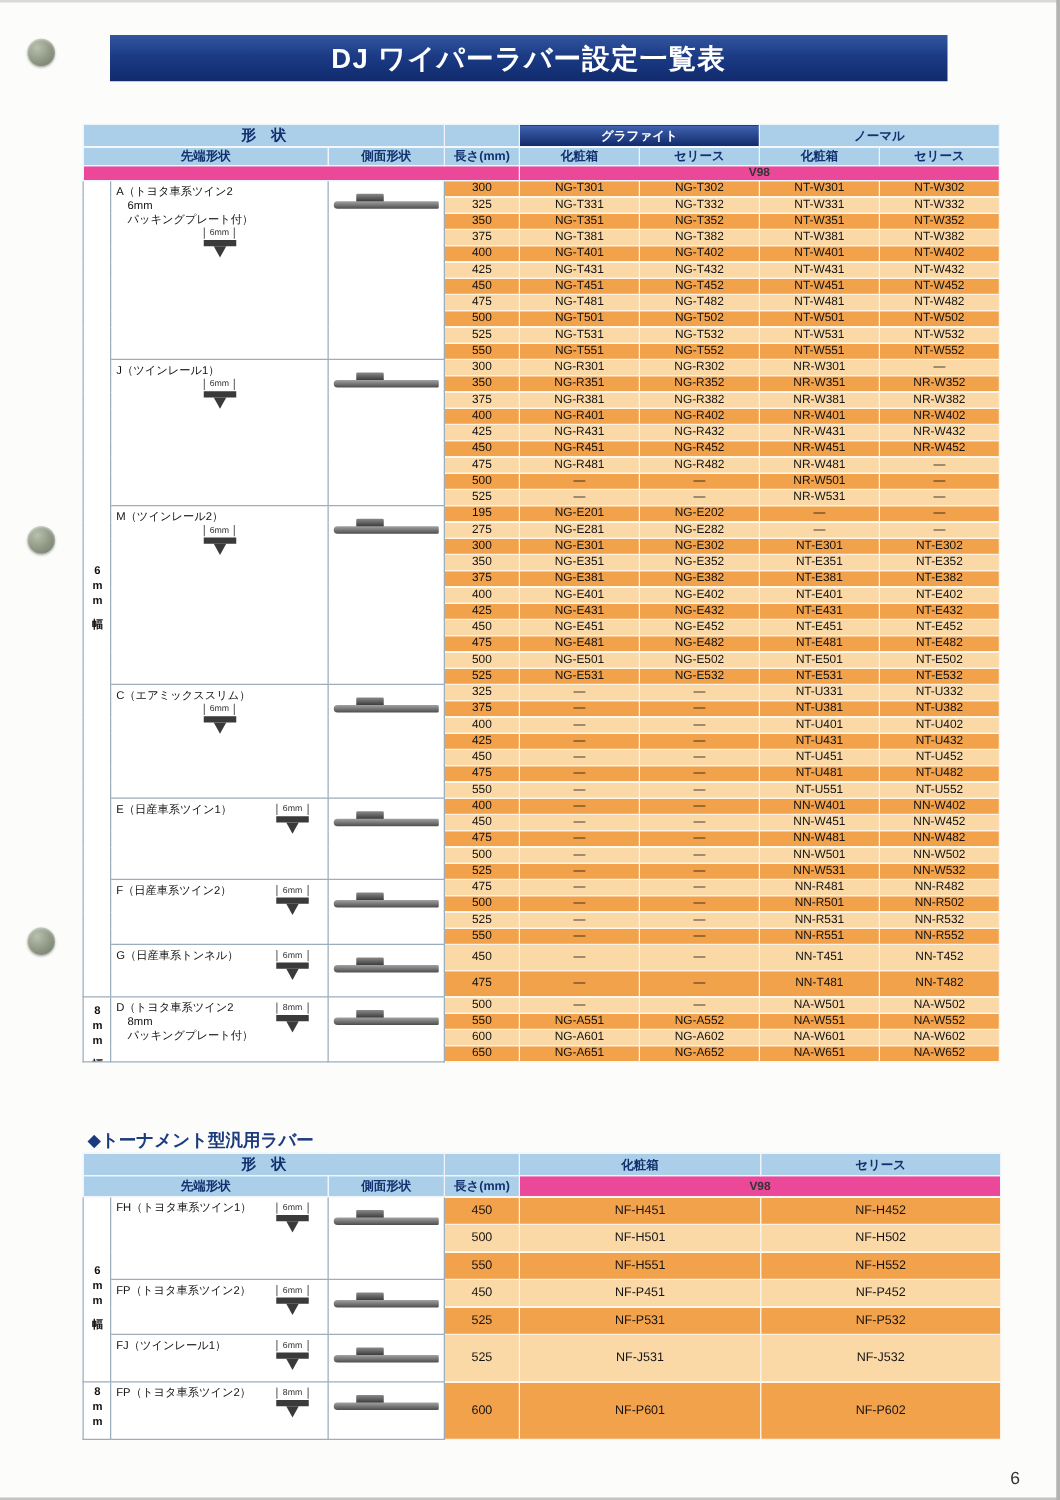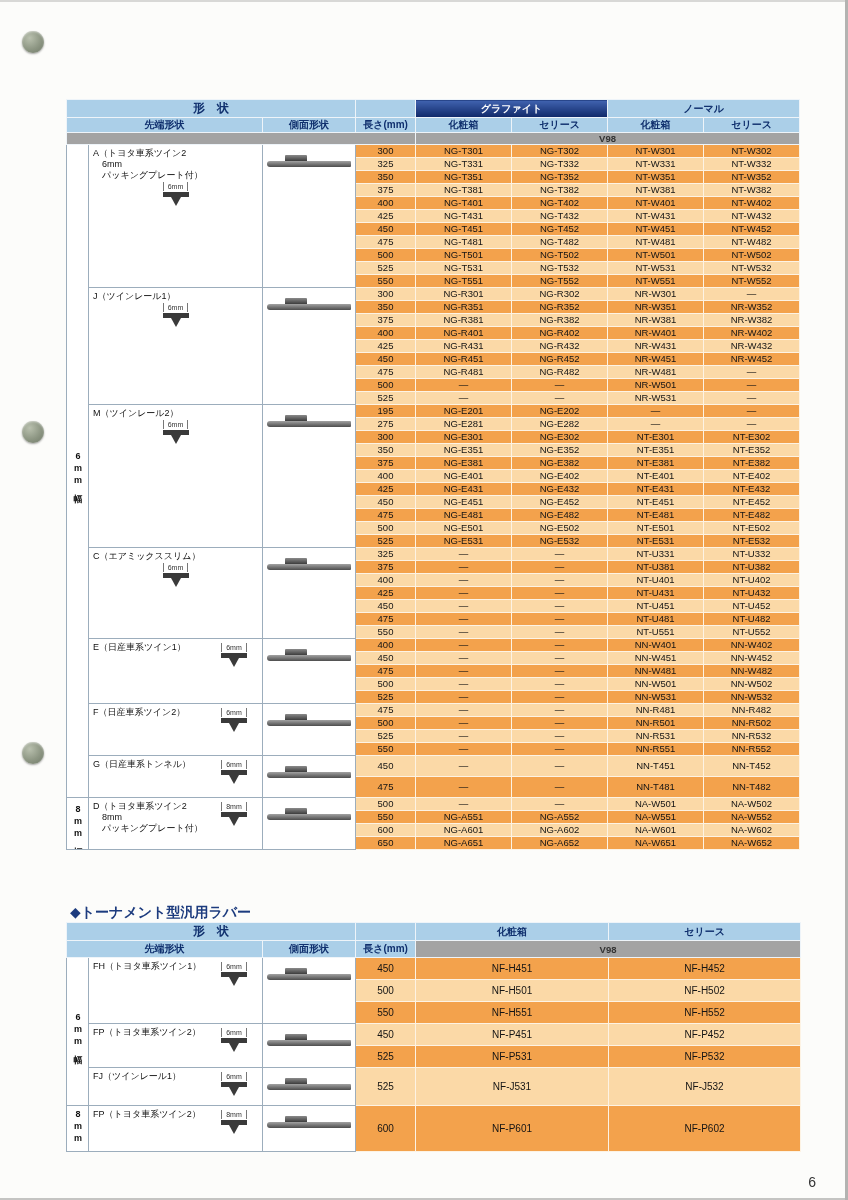--- a/index.html
+++ b/index.html
@@ -25,21 +25,21 @@
   #sec2-title { left:70px; top:904px; }
 
   table { border-collapse:collapse; table-layout:fixed; position:absolute; background:#fff; border:1px solid #8d99a5; }
   #table1 { left:66px; top:99px;  width:734px; }
   #table2 { left:66px; top:922px; width:734px; }
   th, td { padding:0; overflow:hidden; }
 
   .hd { background:#abcfe8; border:1px solid #eef4f9; color:#10306e; font-size:10px; font-weight:bold; height:14px; text-align:center; }
   .shape-hd { font-size:12px; }
   .graphite-hd { background:linear-gradient(180deg,#4163b0,#0f2868); color:#fff; }
-  .v98cell { background:#a3a3a3; color:#333; font-size:9.5px; }
+  .v98cell { background:#ec4899; color:#333; font-size:9.5px; }
   #table1 .v98row .hd { height:11px; }
   #table2 .hd { height:17px; }
 
   tbody td { height:13px; font-size:9.5px; text-align:center; color:#141414; line-height:1; }
   #table1 tr.tall1 td { height:21px; }
   #table2 tbody td { height:22px; font-size:10px; }
   #table2 tr.tall2 td { height:38px; }
   #table2 tr.tall3 td { height:46px; }
 
   td.dark  { background:#f3a24c; border:1px solid #fdf3e4; }
@@ -72,20 +72,21 @@
 </style>
 </head>
 <body>
 
 <div class="page">
 
   <div class="hole" style="top:31px"></div>
   <div class="hole" style="top:421px"></div>
   <div class="hole" style="top:742px"></div>
 
+  <div class="banner">DJ ワイパーラバー設定一覧表</div>
 
   <div class="section-title" id="sec1-title">◆トーナメント型・リア樹脂用ラバー</div>
 
   <table id="table1">
     <colgroup>
       <col style="width:22px">
         <col style="width:174px">
         <col style="width:93px">
         <col style="width:60px">
       <col style="width:96px">

